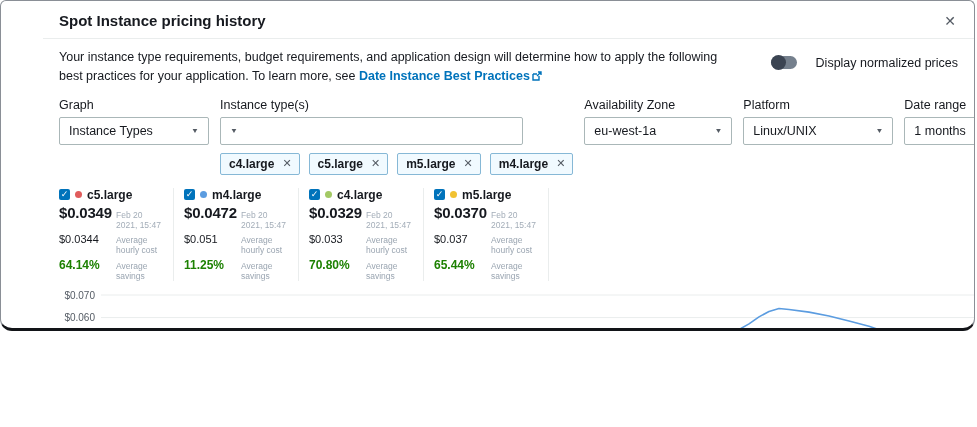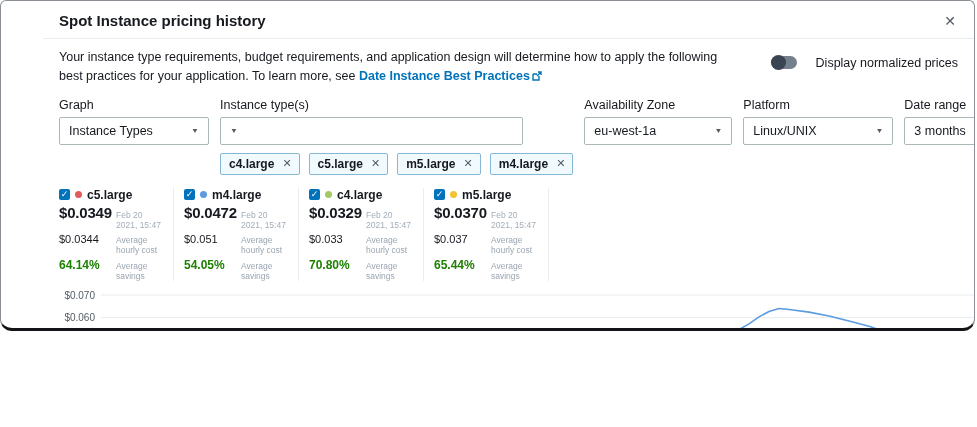--- a/index.html
+++ b/index.html
@@ -122,21 +122,21 @@
       <div class="filter">
         <label>Platform</label>
         <div class="select w-plat">
           <span>Linux/UNIX</span>
           <span class="caret">▼</span>
         </div>
       </div>
       <div class="filter">
         <label>Date range</label>
         <div class="select w-date">
-          <span>3 months</span>
+          <span>1 months</span>
 
         </div>
       </div>
     </div>
 
     <div class="legend-row" id="legend">
         <div class="legend-card">
           <div class="lc-head">
             <span class="lc-check">✓</span>
             <span class="lc-dot" style="background: rgb(224, 92, 92);"></span>
@@ -155,21 +155,21 @@
           <div class="lc-head">
             <span class="lc-check">✓</span>
             <span class="lc-dot" style="background: rgb(91, 156, 224);"></span>
             <span class="lc-name">m4.large</span>
           </div>
           <div class="lc-grid">
             <span class="lc-price">$0.0472</span>
             <span class="lc-ts">Feb 20 2021, 15:47</span>
             <span class="lc-avg">$0.051</span>
             <span class="lc-meta">Average hourly cost</span>
-            <span class="lc-sav">54.05%</span>
+            <span class="lc-sav">11.25%</span>
             <span class="lc-meta">Average savings</span>
           </div>
         </div>
         <div class="legend-card">
           <div class="lc-head">
             <span class="lc-check">✓</span>
             <span class="lc-dot" style="background: rgb(163, 201, 101);"></span>
             <span class="lc-name">c4.large</span>
           </div>
           <div class="lc-grid">

